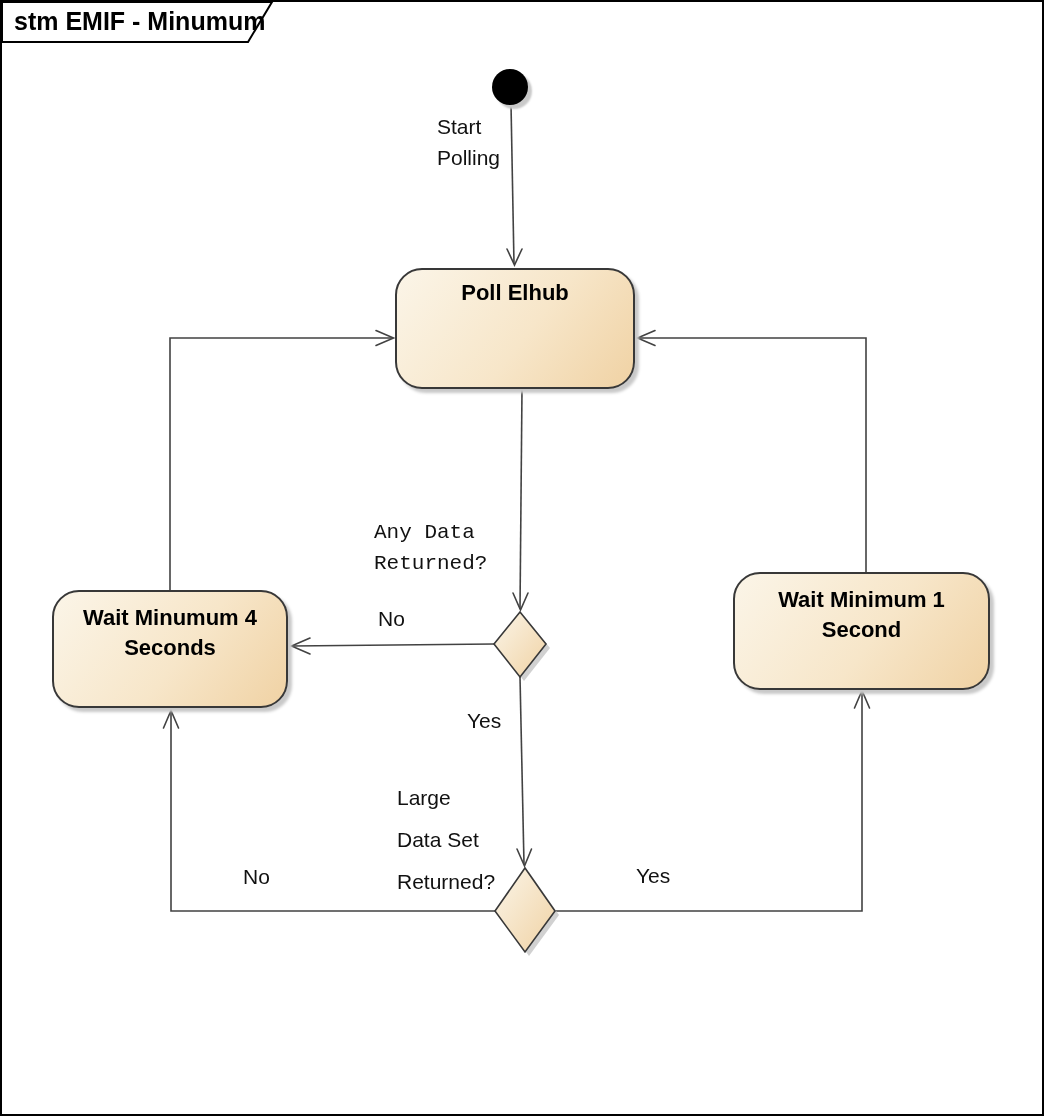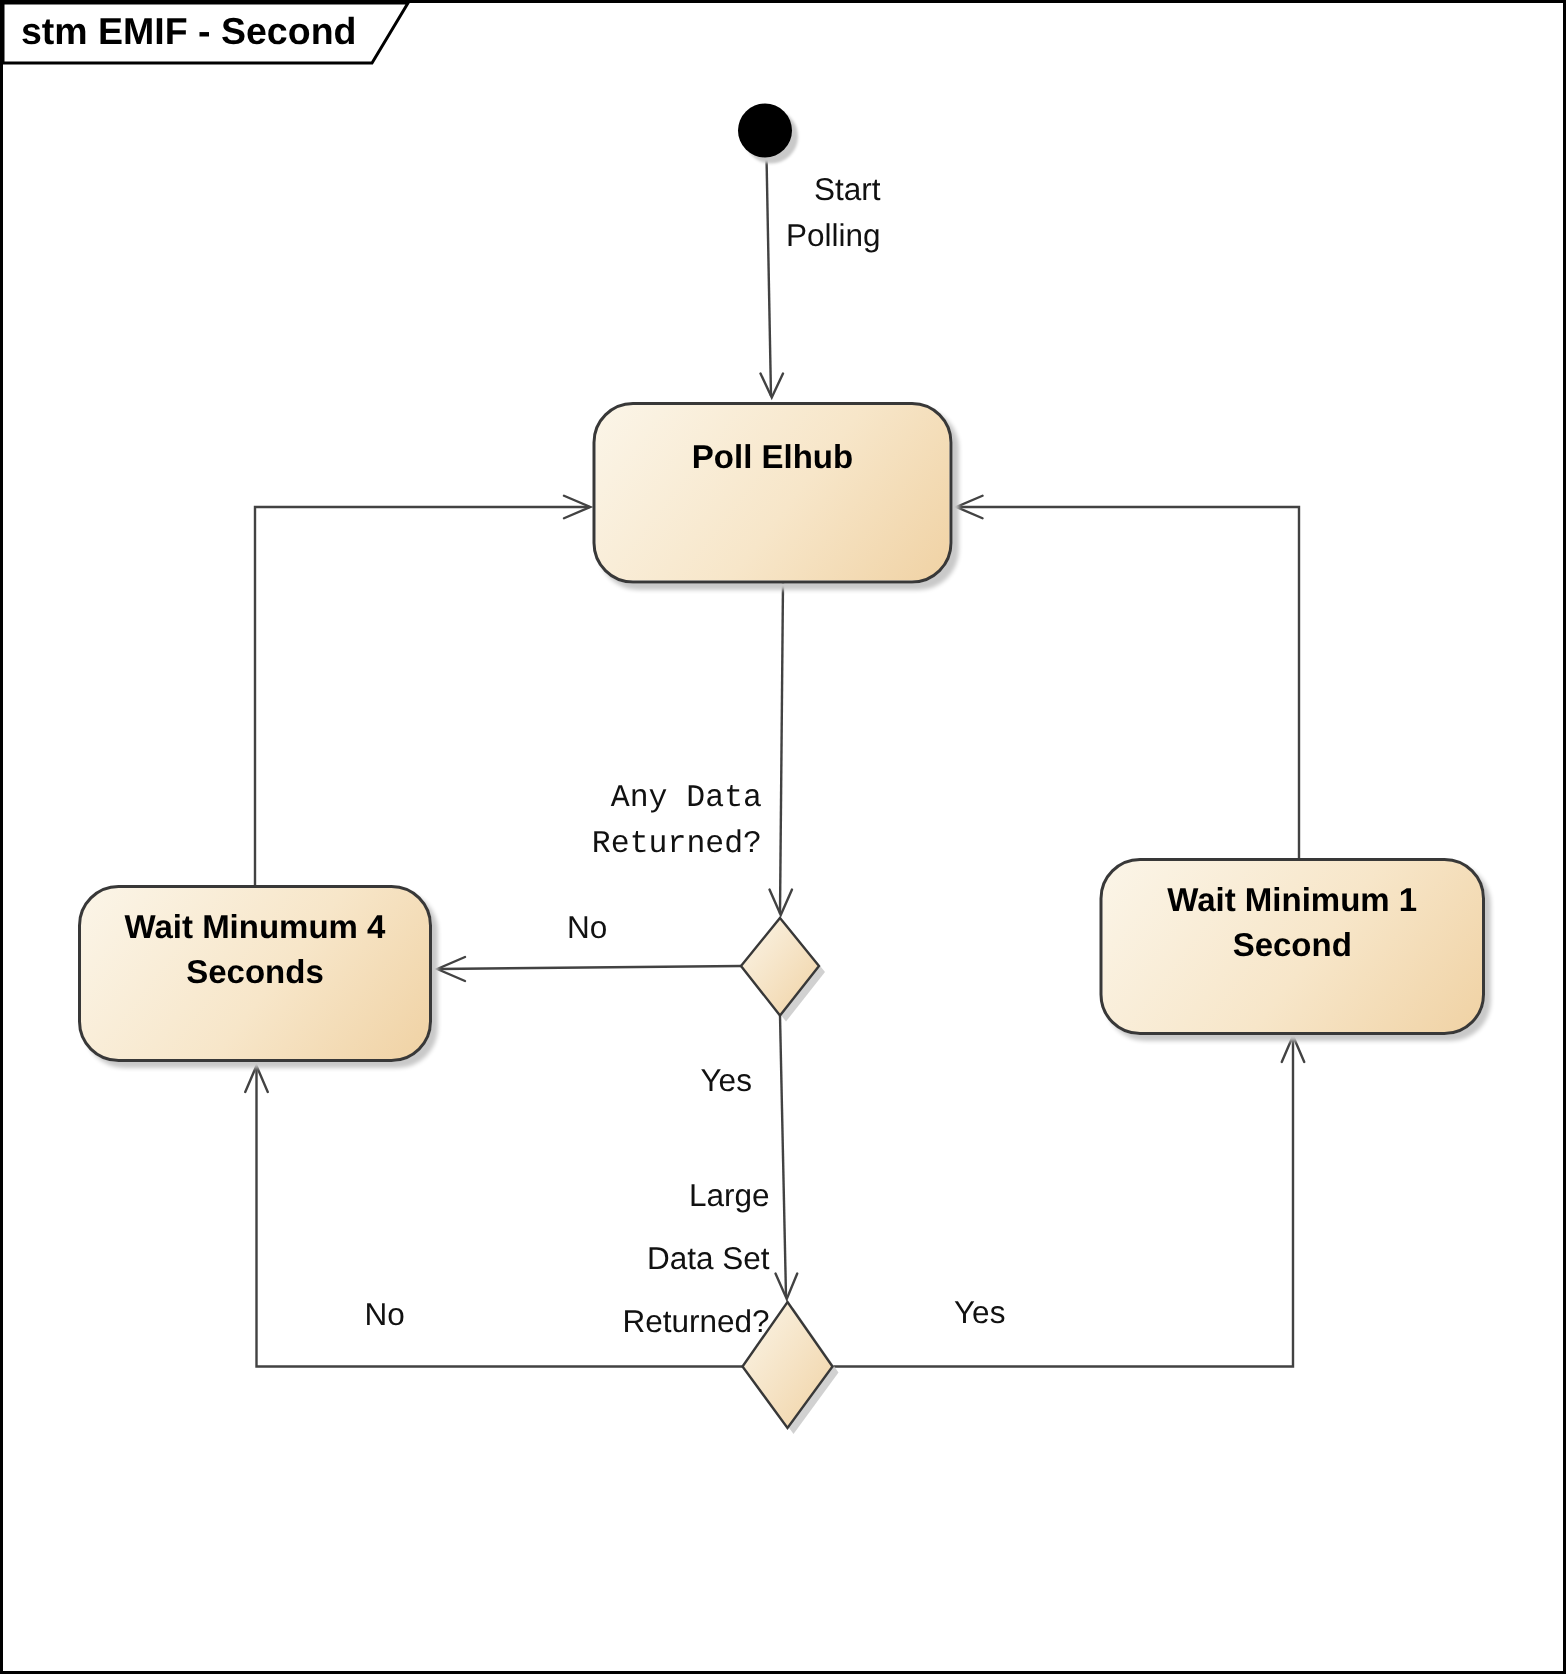--- a/index.html
+++ b/index.html
@@ -34,33 +34,33 @@
     position:absolute;box-sizing:border-box;
     background:linear-gradient(128deg,var(--node-fill-light) 0%,#F7E6C9 55%,var(--node-fill-dark) 100%);
     border:2px solid var(--node-border);
     border-radius:27px;
     box-shadow:4px 4px 3px var(--shadow);
     text-align:center;color:#000;
   }
   .action-title{
     font-weight:bold;font-size:22px;line-height:30px;white-space:pre-line;
   }
-  .pad-sm{padding-top:20px;}
+  .pad-sm{padding-top:8px;}
   .pad-md{padding-top:11px;}
   .start-circle{
     position:absolute;left:492px;top:69px;width:36px;height:36px;
     background:var(--start-fill);border-radius:50%;
     box-shadow:4px 4px 2px var(--shadow);
   }
   .flow-label{
     position:absolute;font-size:21px;color:#111;line-height:31px;
     white-space:pre-line;
   }
   .flow-label.nowrap{white-space:nowrap;}
-  .centered{text-align:right;}
+  .centered{text-align:left;}
 </style>
 </head>
 <body>
 
 <div class="canvas">
 
   <svg class="connector-layer" width="1044" height="1116" viewBox="0 0 1044 1116">
     <defs>
       <linearGradient id="nodeGrad" x1="0" y1="0" x2="1" y2="1">
         <stop class="g-light" offset="0"></stop>
@@ -120,21 +120,21 @@
     </g>
 
     
     <polygon class="diamond-shadow" points="524,616 550,648 524,681 498,648"></polygon>
     <polygon class="diamond" points="520,612 546,644 520,677 494,644"></polygon>
 
     <polygon class="diamond-shadow" points="529,872 559,915 529,956 499,915"></polygon>
     <polygon class="diamond" points="525,868 555,911 525,952 495,911"></polygon>
   </svg>
 
-  <div class="frame-title">stm EMIF - Second</div>
+  <div class="frame-title">stm EMIF - Minumum</div>
 
   <div class="start-circle"></div>
   <div class="flow-label centered" style="left:437px;top:111px;width:150px;">Start
 Polling</div>
 
   <div class="action-node" style="left:395px;top:268px;width:240px;height:121px;">
     <div class="action-title pad-sm">Poll Elhub</div>
   </div>
 
   <div class="action-node" style="left:52px;top:590px;width:236px;height:118px;">

